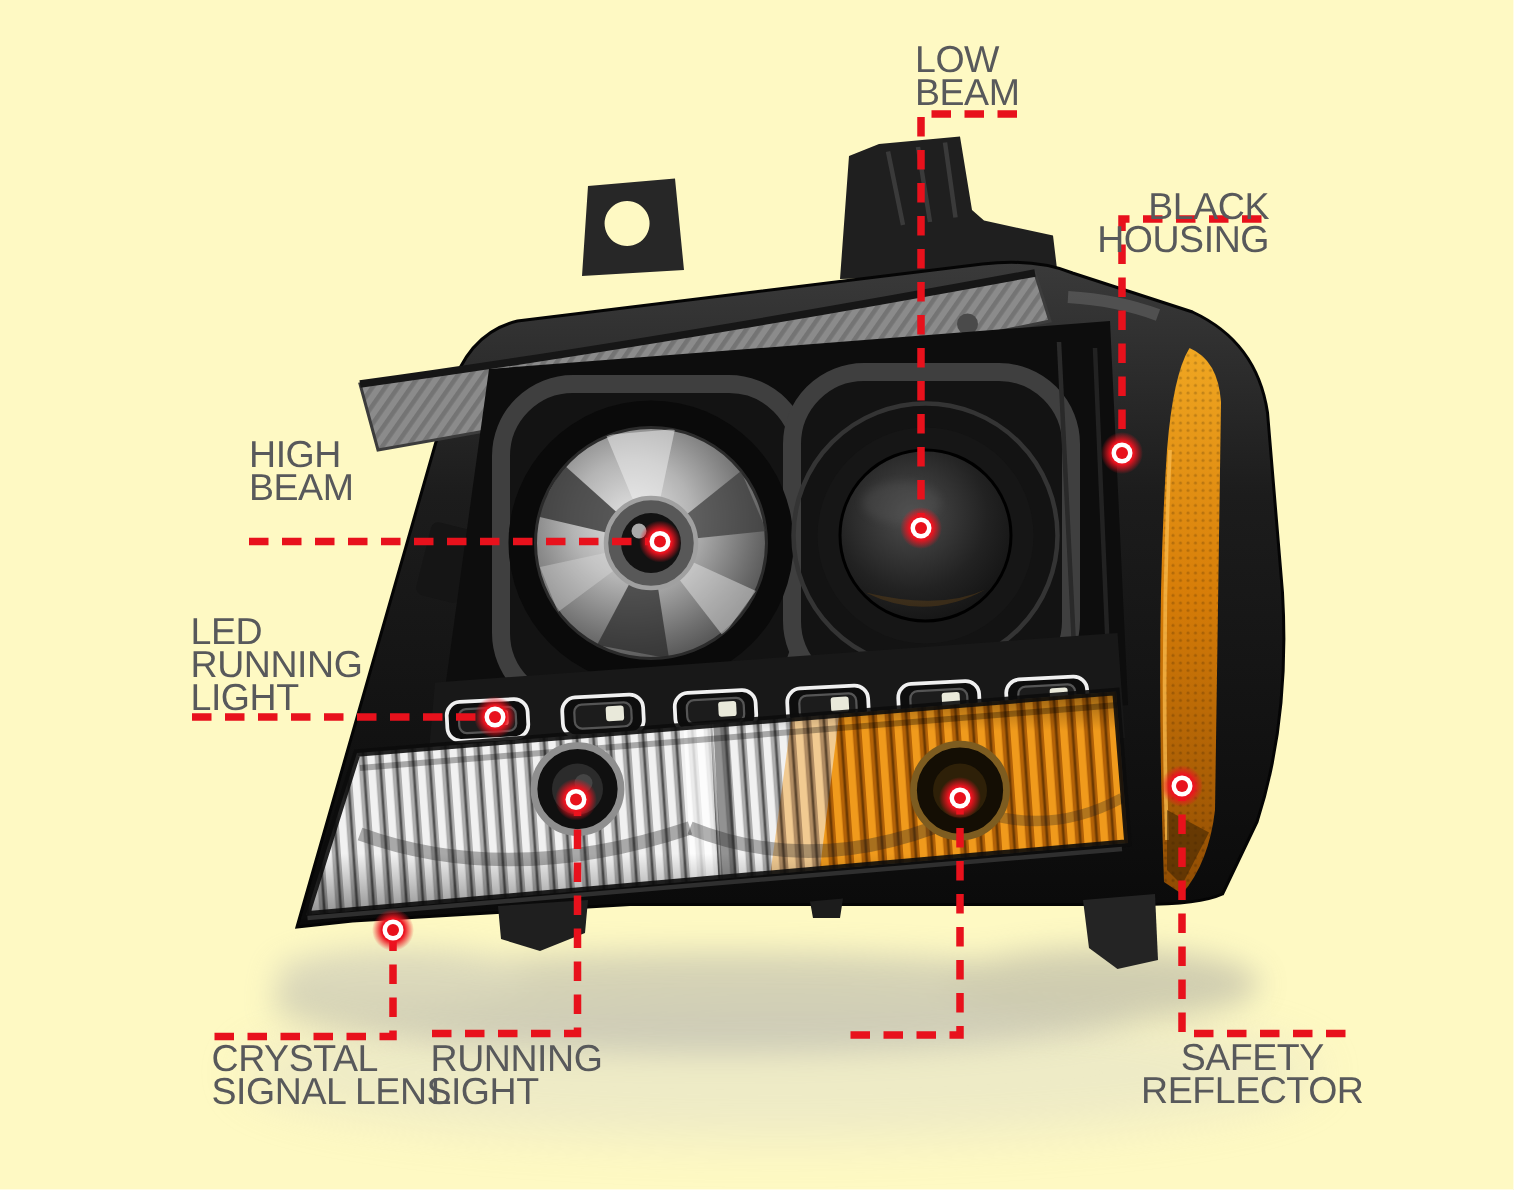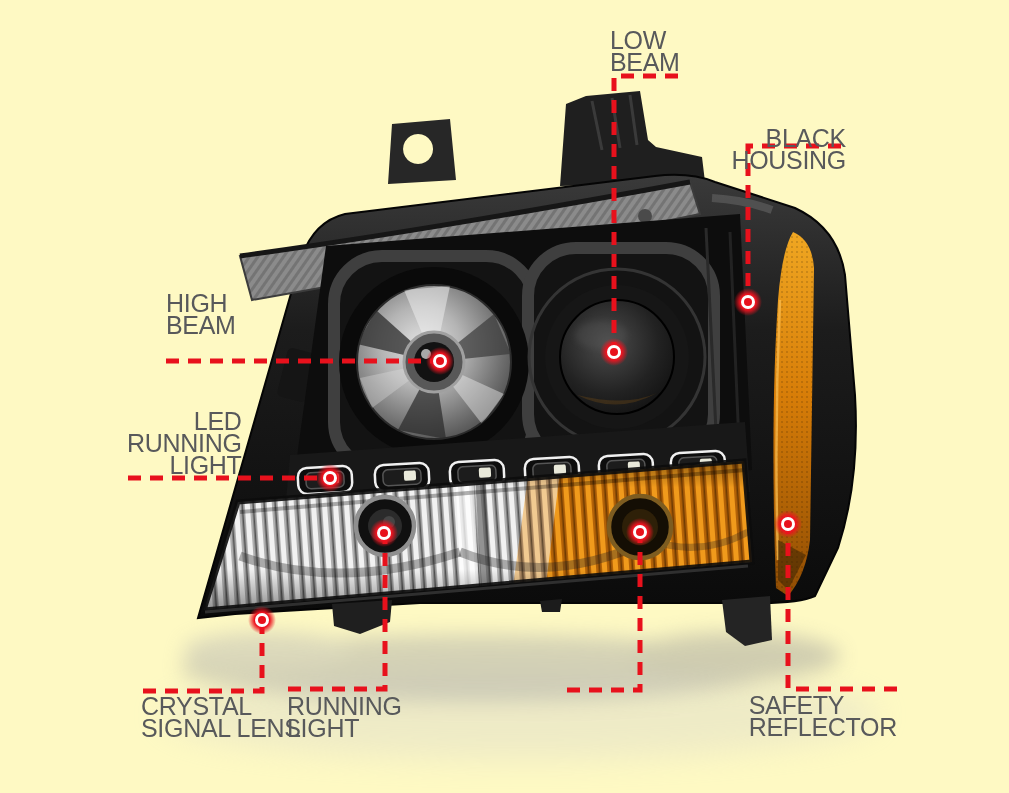--- a/index.html
+++ b/index.html
@@ -16,25 +16,25 @@
     font-size:25px;
     line-height:22px;
     letter-spacing:-0.3px;
     color:#58595b;
     white-space:pre-line;
     user-select:none;
   }
   .cl-low-beam{left:610px;top:29px;}
   .cl-black-housing{right:163px;top:99px;text-align:right;margin-top:28px;}
   .cl-high-beam{left:166px;top:292px;}
-  .cl-led-running-light{left:127px;top:410px;text-align:right;}
+  .cl-led-running-light{left:127px;top:410px;}
   .cl-crystal-clear-lens{left:141px;top:695px;}
   .cl-running-light{left:287px;top:695px;}
   .cl-turn-signal{left:564px;top:695px;}
-  .cl-safety-reflector{right:112px;top:694px;text-align:left;}
+  .cl-safety-reflector{right:100px;top:694px;text-align:center;}
 </style>
 </head>
 <body>
 
 <div class="stage">
 
   <svg class="art" width="1009" height="793" viewBox="0 0 1009 793">
     <defs>
       <linearGradient id="bodyGrad" x1="0" y1="0" x2="0" y2="1">
         <stop offset="0" stop-color="#3a3a3a"></stop>

